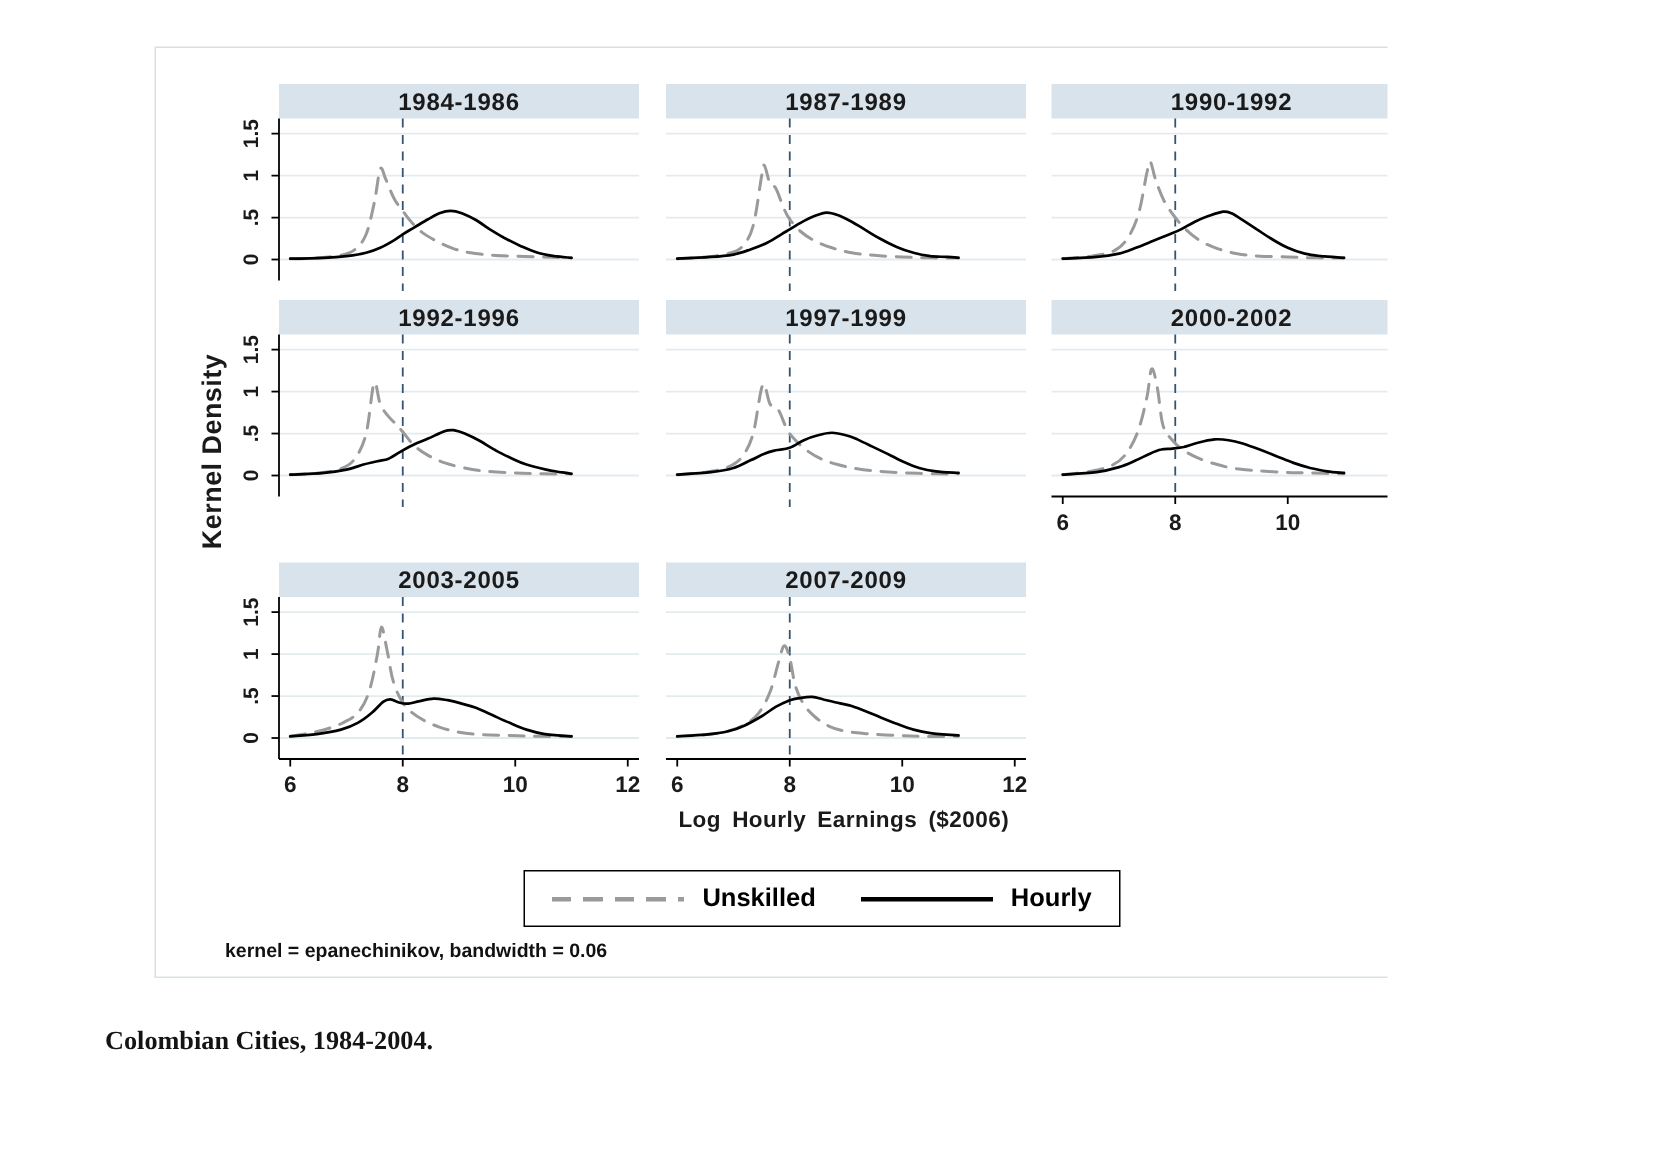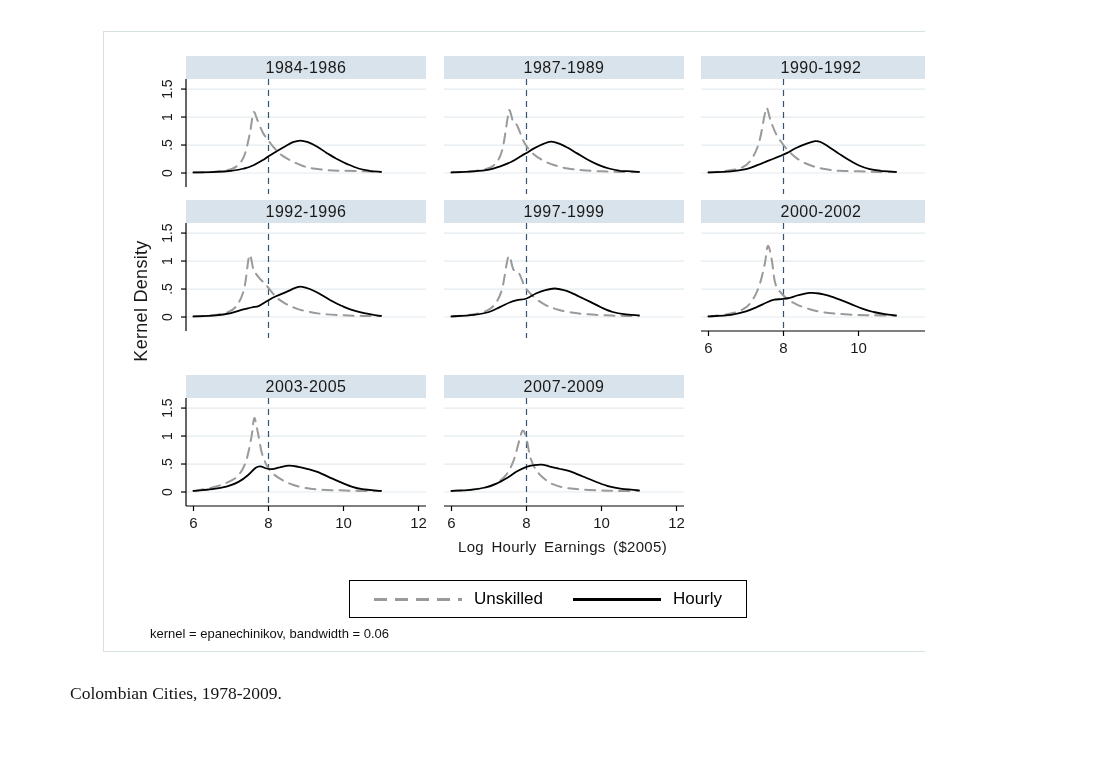--- a/index.html
+++ b/index.html
@@ -1,17 +1,17 @@
 <!DOCTYPE html>
 <html><head>
 <meta charset="utf-8">
 <style>
   html,body{margin:0;padding:0;background:#ffffff;}
   #canvas{position:relative;width:925px;height:767px;background:#ffffff;overflow:hidden;
-          font-family:"Liberation Sans",sans-serif;}
+          font-family:"Liberation Sans",sans-serif;font-weight:bold;}
   #figure-box{position:absolute;left:103px;top:31px;width:864px;height:619px;
               border:1px solid #d7e0e3;background:#ffffff;}
   #panels-svg{position:absolute;left:0;top:0;}
   #panels-svg text{font-family:"Liberation Sans",sans-serif;}
   .y-axis-title{position:absolute;left:42px;top:290px;width:200px;height:22px;
                 transform:rotate(-90deg);text-align:center;font-size:18px;color:#1a1a1a;
                 letter-spacing:0.3px;}
   .x-axis-title{position:absolute;left:185px;top:538px;width:755px;text-align:center;
                 font-size:15px;color:#1a1a1a;word-spacing:3px;letter-spacing:0.3px;}
   .legend-box{position:absolute;left:349px;top:580px;width:396px;height:36px;
@@ -175,32 +175,32 @@
           <line x1="497.5" y1="474" x2="497.5" y2="479" stroke="#000000" stroke-width="1.2"></line>
           <text x="497.5" y="496" text-anchor="middle" font-size="15" fill="#1a1a1a">10</text>
           <line x1="572.5" y1="474" x2="572.5" y2="479" stroke="#000000" stroke-width="1.2"></line>
           <text x="572.5" y="496" text-anchor="middle" font-size="15" fill="#1a1a1a">12</text>
         </g>
       </svg>
   </div>
 
   <div class="y-axis-title">Kernel Density</div>
 
-  <div class="x-axis-title">Log Hourly Earnings ($2005)</div>
+  <div class="x-axis-title">Log Hourly Earnings ($2006)</div>
 
   <div class="legend-box">
     <div class="legend-item">
       <div class="legend-line dashed"></div>
       <span class="legend-label">Unskilled</span>
     </div>
     <div class="legend-item">
       <div class="legend-line solid"></div>
       <span class="legend-label">Hourly</span>
     </div>
   </div>
 
   <div class="kernel-note">kernel = epanechinikov, bandwidth = 0.06</div>
 
   <div class="caption">
-    <span class="l2">Colombian Cities, 1978-2009.</span>
+    <span class="l2">Colombian Cities, 1984-2004.</span>
   </div>
 
 </div>
 
 </body></html>

